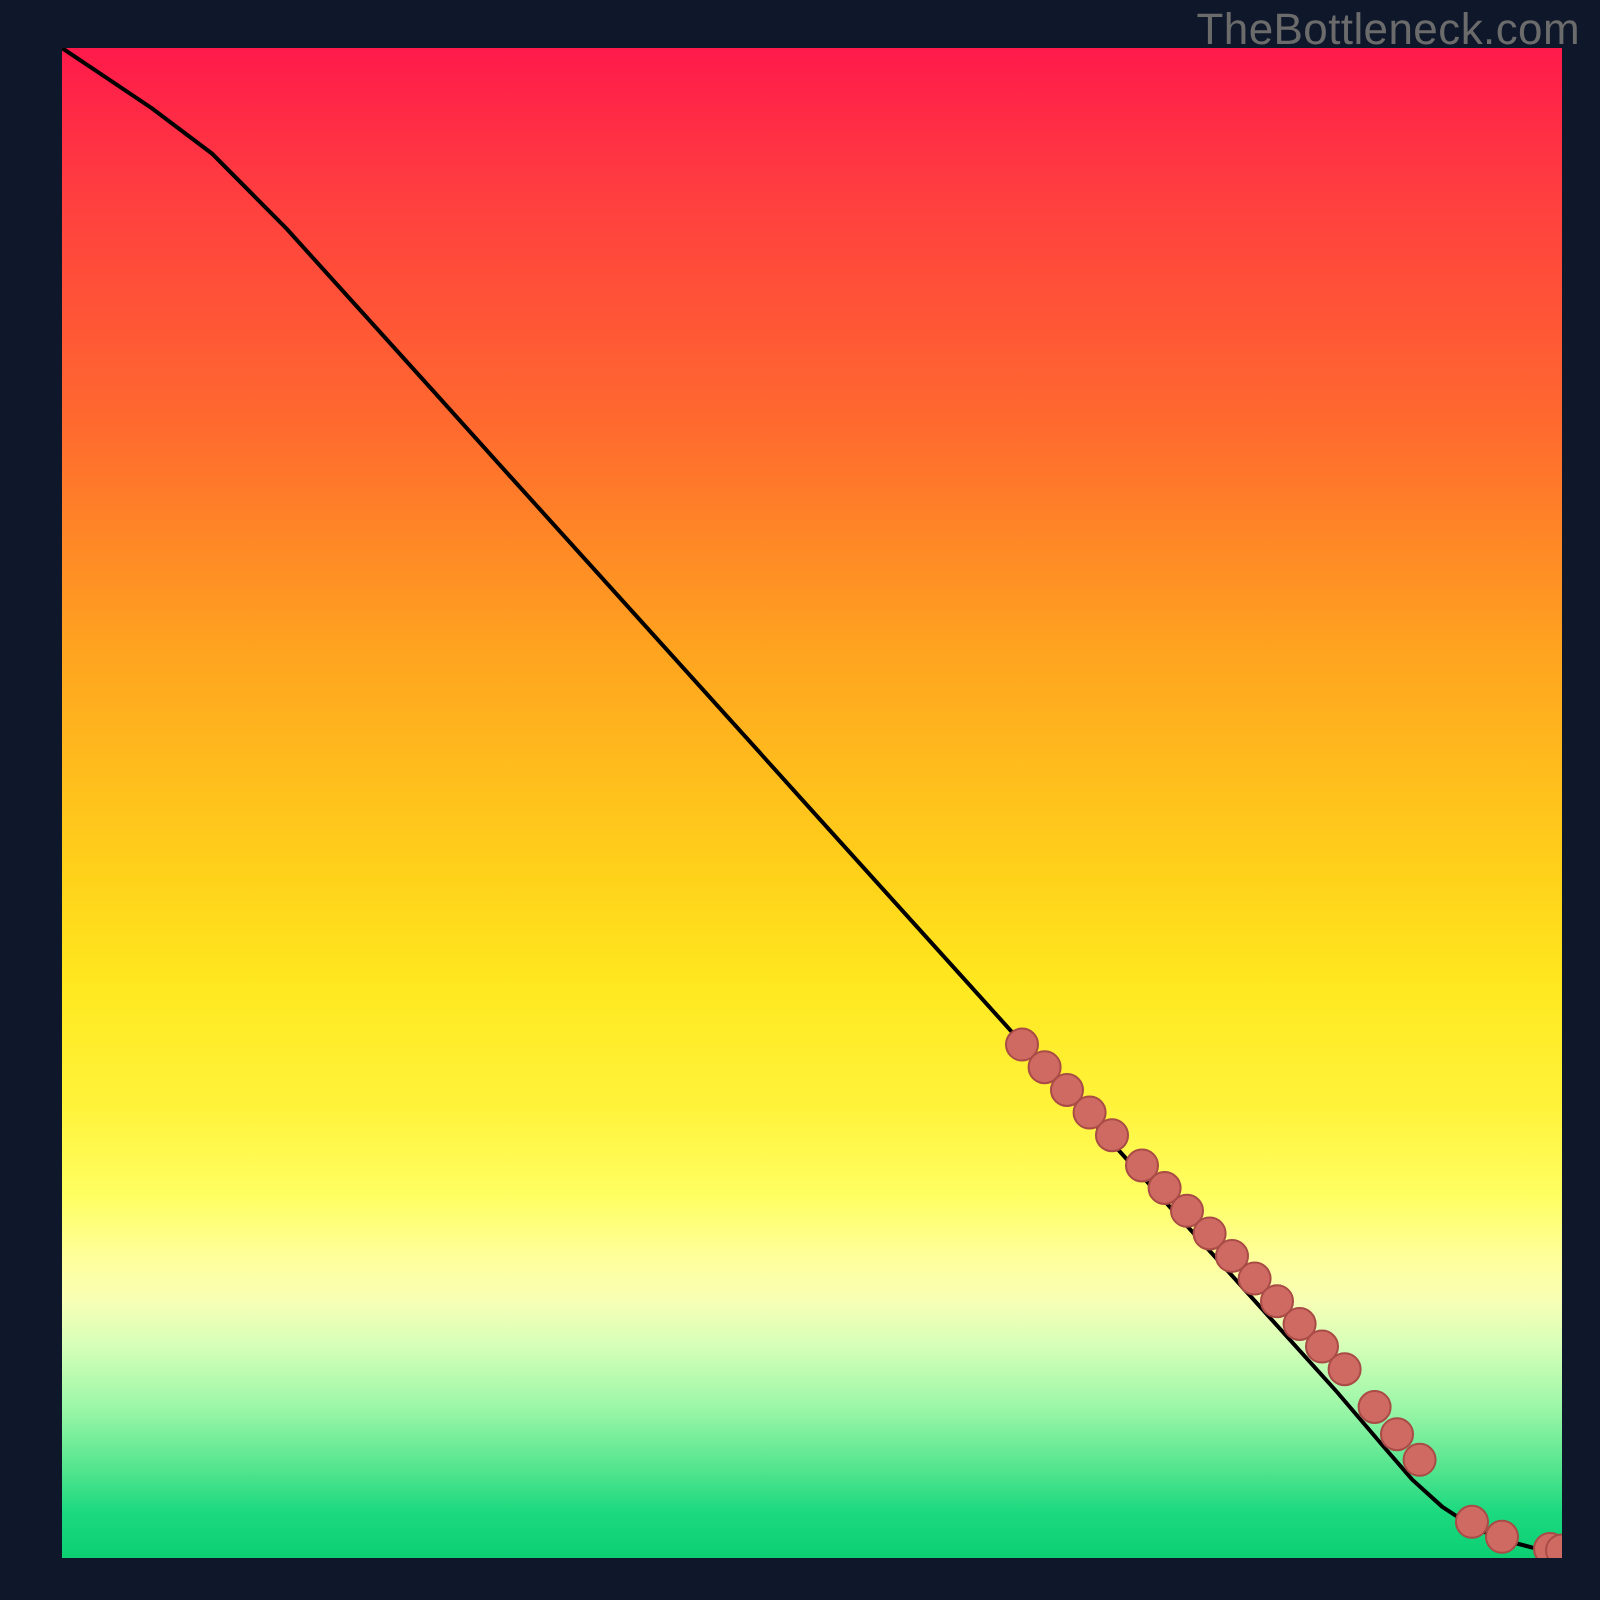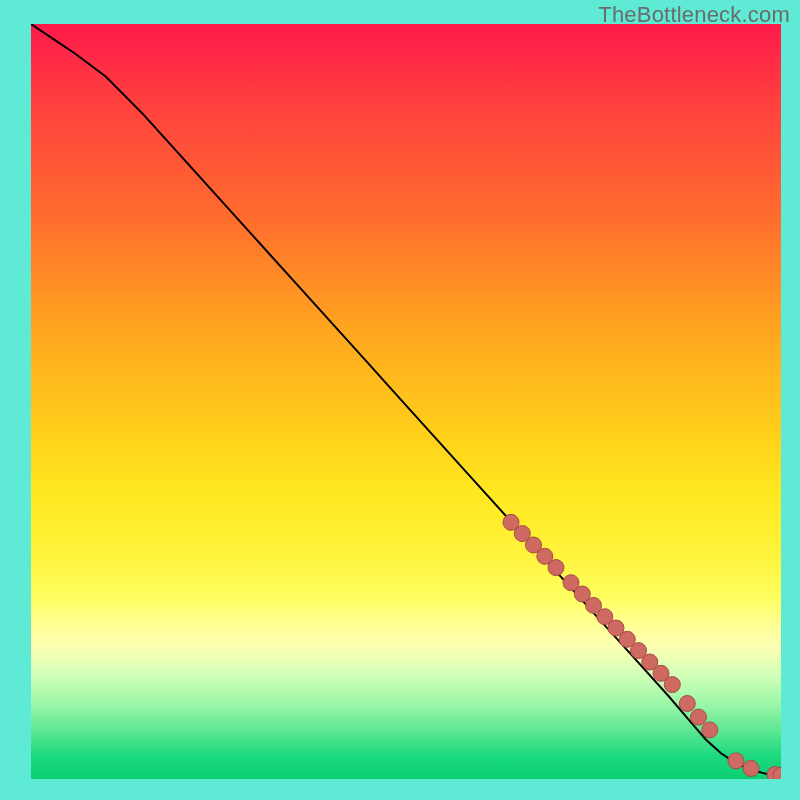--- a/index.html
+++ b/index.html
@@ -10,21 +10,21 @@
     background: #000;
     overflow: hidden;
     font-family: Arial, Helvetica, sans-serif;
   }
   .frame {
     position: absolute;
     left: 0;
     top: 0;
     width: 800px;
     height: 800px;
-    background: #5eead4;
+    background: #0f172a;
   }
   .plot {
     position: absolute;
     left: 31px;
     top: 24px;
     width: 750px;
     height: 755px;
     background: linear-gradient(to bottom,
       #ff1a4b 0%,
       #ff3f3f 10%,

